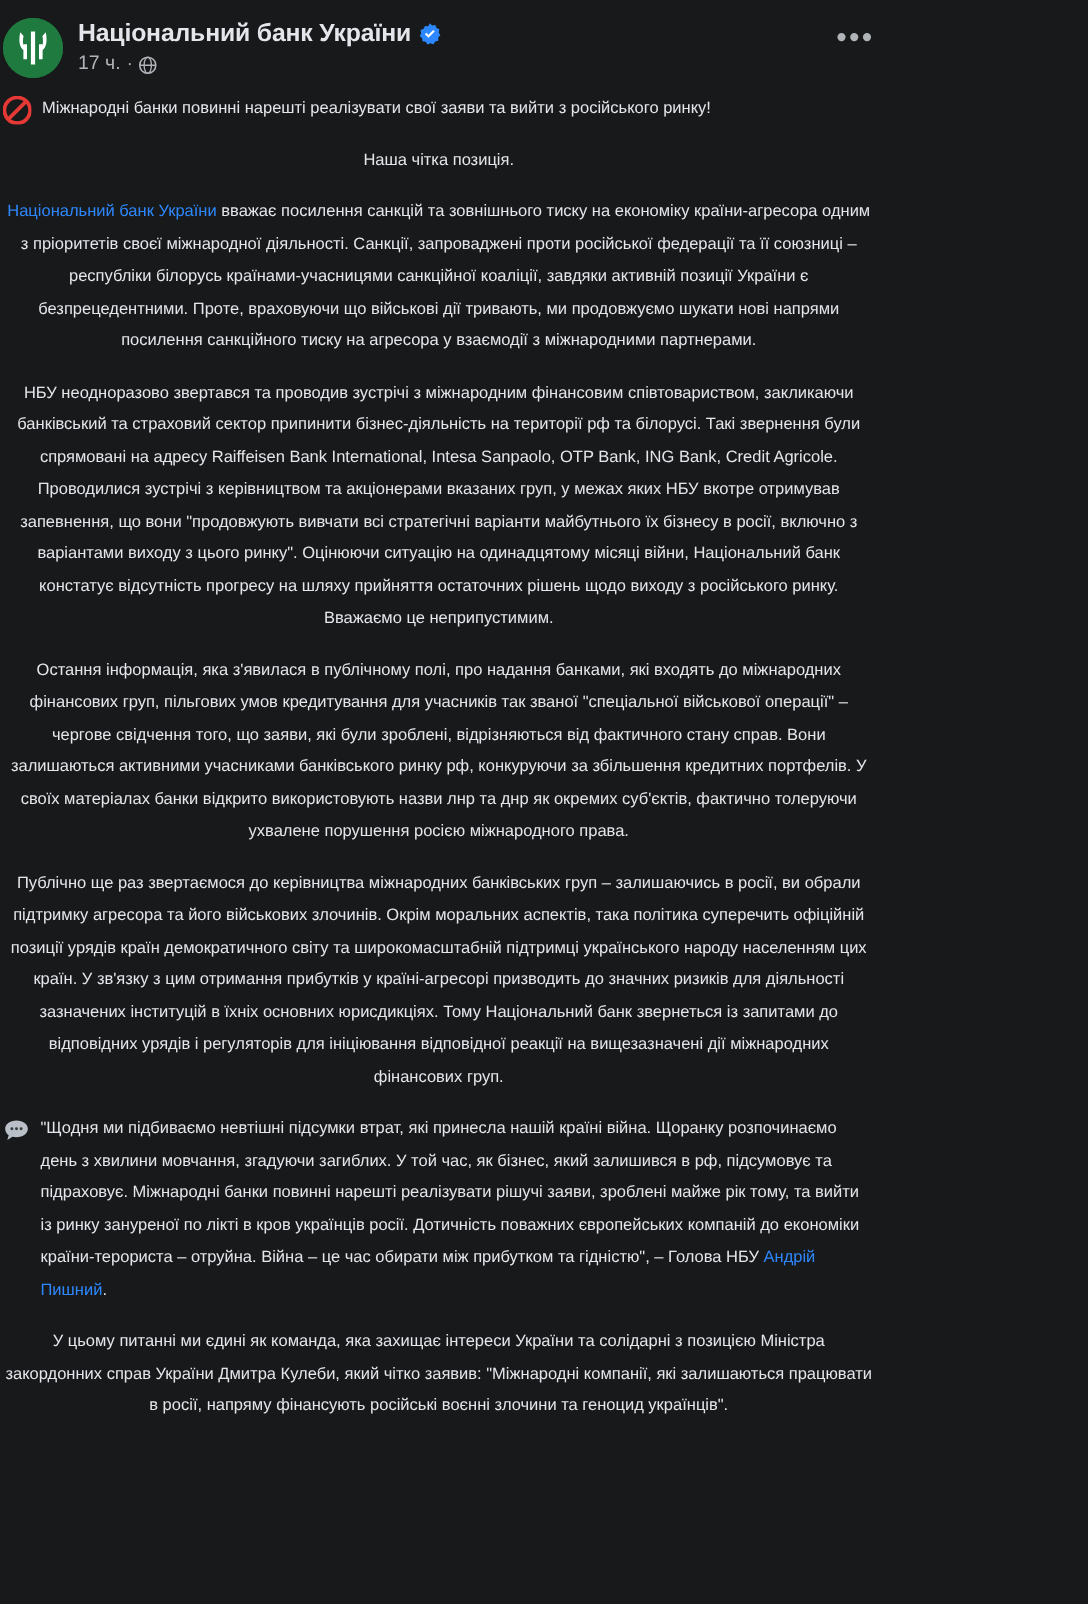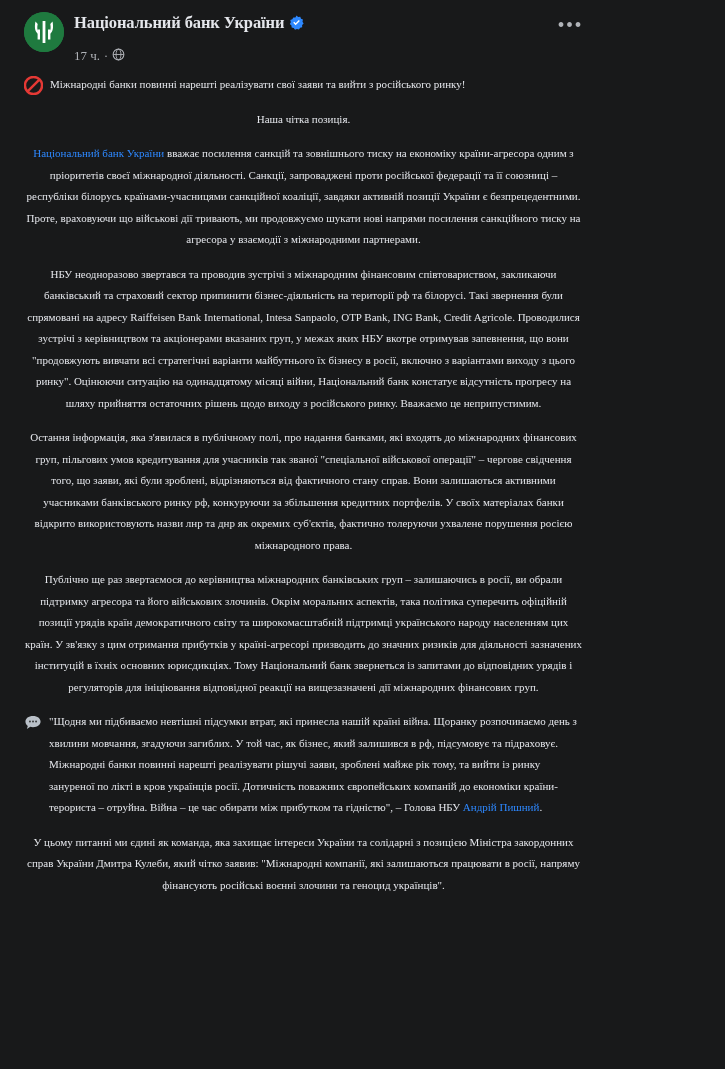--- a/index.html
+++ b/index.html
@@ -10,24 +10,23 @@
   body {
     width: 725px;
     min-height: 1069px;
     font-family: "Liberation Sans", sans-serif;
     color: #e4e6eb;
     -webkit-font-smoothing: antialiased;
   }
   .post {
     width: 597px;
     box-sizing: border-box;
-    padding: 10px 14px 14px 24px;
+    padding: 10px 14px 14px 2px;
     background: #18191a;
     position: relative;
-    font-family: Liberation Serif, serif;
   }
   .post-header {
     display: flex;
     align-items: flex-start;
     padding: 2px 0 6px 0;
   }
   .avatar {
     width: 40px;
     height: 40px;
     border-radius: 50%;
@@ -66,23 +65,23 @@
     line-height: 19px;
   }
   .verified {
     width: 15px;
     height: 15px;
     flex: 0 0 15px;
     display: block;
   }
   .meta-row {
     display: flex;
-    align-items: flex-start;
+    align-items: flex-end;
     gap: 4px;
-    margin-top: 16px;
+    margin-top: 2px;
     color: #b0b3b8;
     font-size: 13px;
     line-height: 16px;
   }
   .meta-dot {
     font-size: 12px;
     line-height: 16px;
     color: #b0b3b8;
   }
   .globe {

